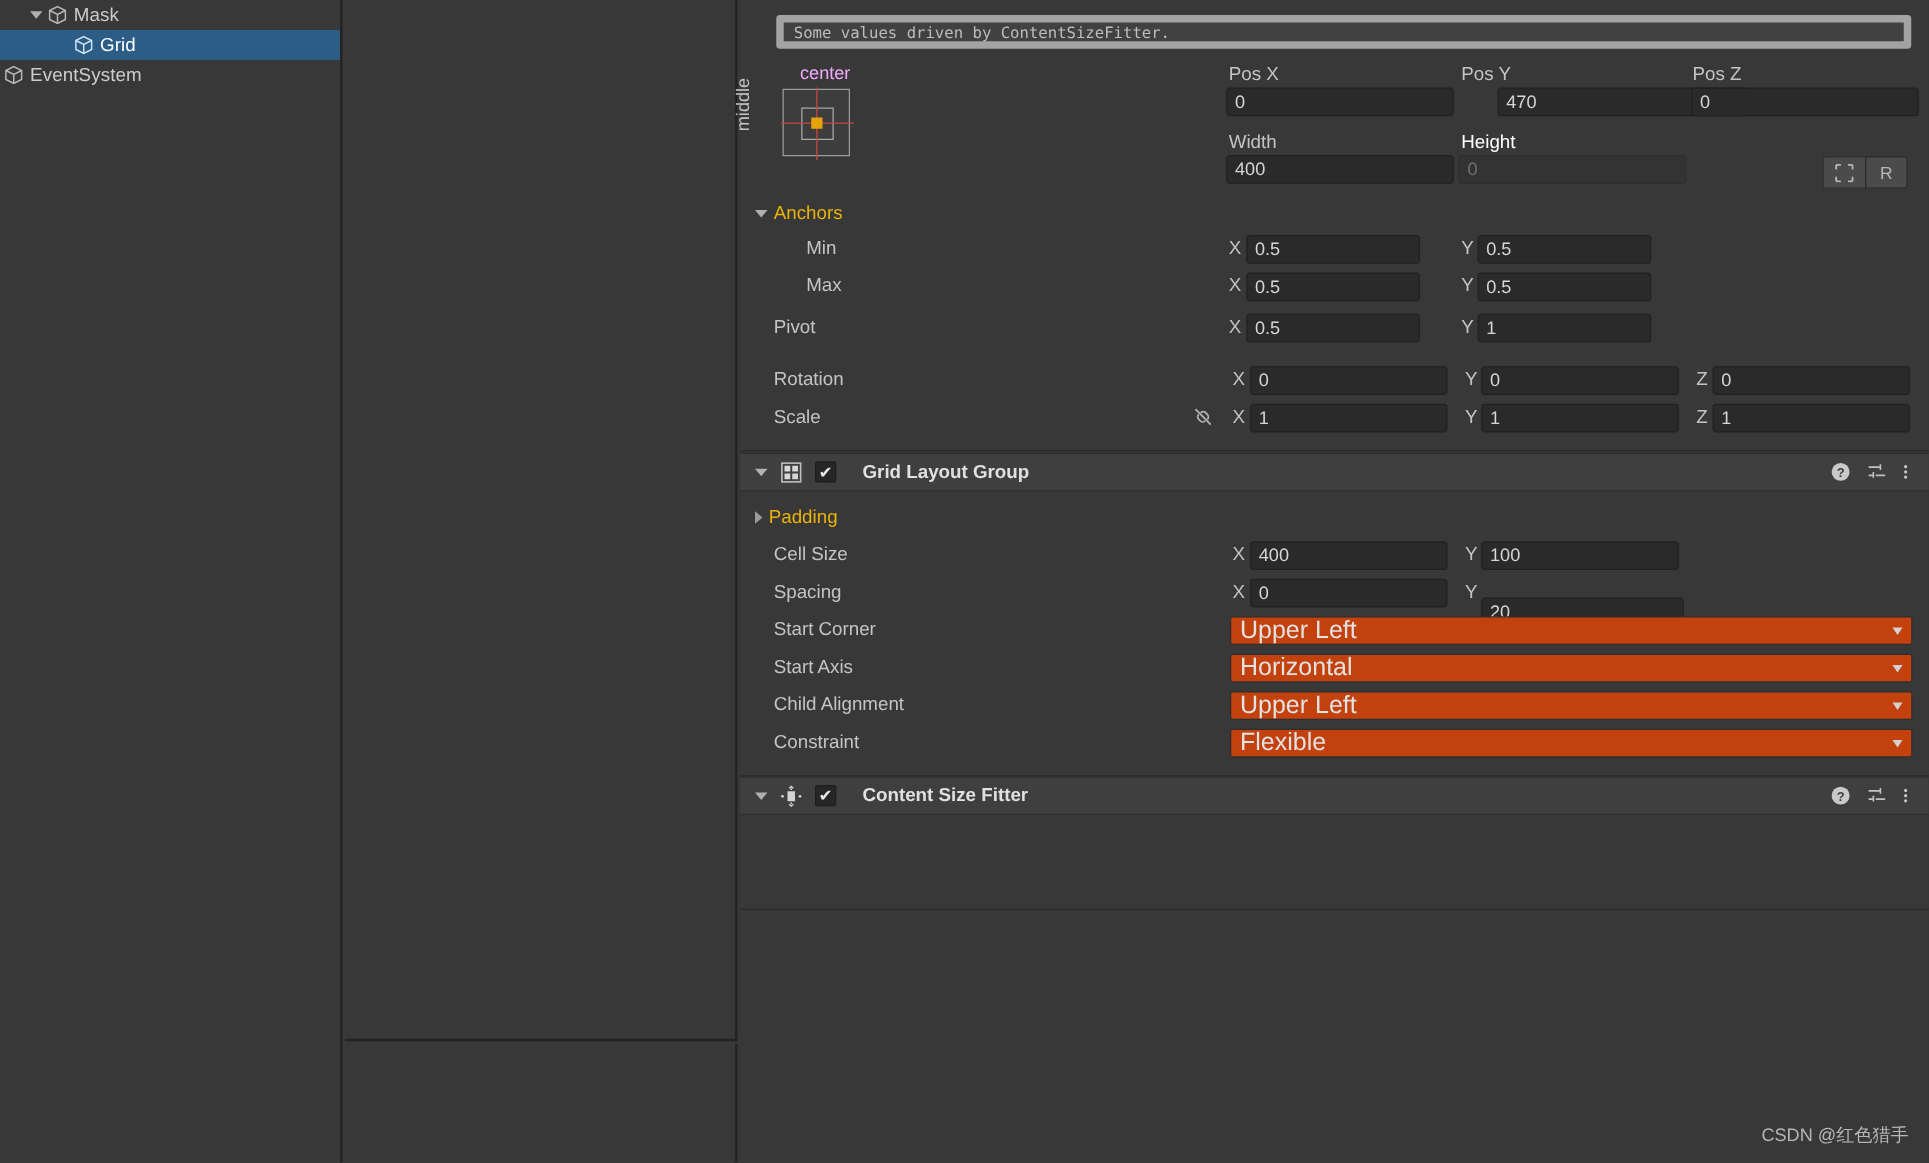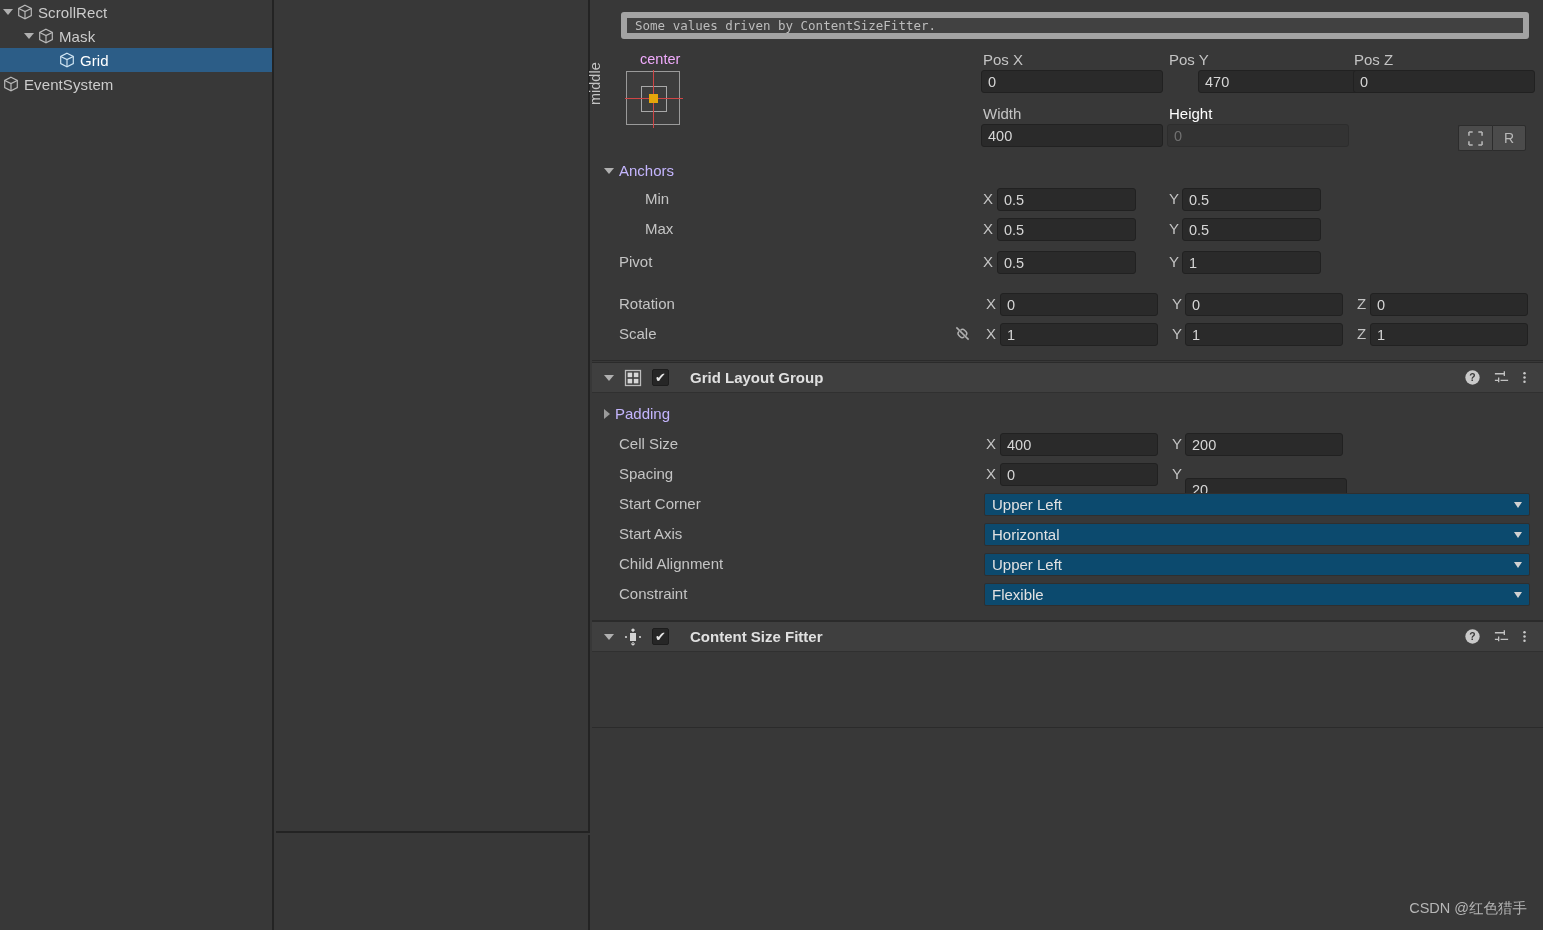--- a/index.html
+++ b/index.html
@@ -109,21 +109,21 @@
   }
   .fld.dim { color: #717171; background: #333333; border-color: #2d2d2d; }
 
   .sq-btn {
     position: absolute; height: 26px; width: 34px;
     background: #4b4b4b; border: 1px solid #2c2c2c;
     display: flex; align-items: center; justify-content: center;
     font-size: 14px; color: #b8b8b8;
   }
 
-  .foldout { position: absolute; font-size: 15px; color: #c4b5fd; display: flex; align-items: center; }
+  .foldout { position: absolute; font-size: 15px; color: #eab308; display: flex; align-items: center; }
   .tri-d { width: 0; height: 0; border-left: 5px solid transparent; border-right: 5px solid transparent;
            border-top: 6px solid #b0b0b0; margin-right: 5px; }
   .tri-r { width: 0; height: 0; border-top: 5px solid transparent; border-bottom: 5px solid transparent;
            border-left: 6px solid #9b9b9b; margin-right: 5px; }
 
   
   .comp-header {
     position: absolute; left: 0; width: 951px; height: 31px;
     background: #3f3f3f; border-top: 1px solid #2b2b2b; border-bottom: 1px solid #303030;
     display: flex; align-items: center;
@@ -139,24 +139,24 @@
   }
   .ch-title { margin-left: 21px; font-size: 15px; font-weight: bold; color: #e0e0e0; }
   .ch-tools { margin-left: auto; display: flex; align-items: center; gap: 12px; margin-right: 16px; }
 
   .comp-body {
     position: absolute; left: 0; width: 951px;
     background: #383838;
   }
 
   .dd {
-    position: absolute; height: 23px; background: #0c4a6e;
+    position: absolute; height: 23px; background: #c2410c;
     border: 1px solid #2f2f2f; border-radius: 2px;
     display: flex; align-items: center; padding-left: 7px;
-    font-size: 15px; color: #e2e2e2;
+    font-size: 20px; color: #e2e2e2;
   }
   .dd .caret {
     position: absolute; right: 7px; width: 0; height: 0;
     border-left: 4.5px solid transparent; border-right: 4.5px solid transparent;
     border-top: 6px solid #d2d2d2;
   }
 
   .divider { position: absolute; left: 0; width: 951px; height: 1px; background: #2b2b2b; }
 
   #add-comp {
@@ -171,28 +171,20 @@
     font-size: 14.5px; color: #b6b6b6; white-space: nowrap;
   }
 </style>
 </head>
 <body>
 
 <div id="root">
 
   <div id="hierarchy">
 
-    <div class="hrow" style="padding-left:0px;">
-      <span class="twisty down"></span>
-      <svg class="cube" viewBox="0 0 20 20">
-        <path d="M10 2.5 L17 6 L17 14 L10 17.5 L3 14 L3 6 Z" fill="none" stroke="#b9b9b9" stroke-width="1.3"></path>
-        <path d="M3 6 L10 9.5 L17 6 M10 9.5 L10 17.5" fill="none" stroke="#b9b9b9" stroke-width="1.3"></path>
-      </svg>
-      <span class="hlabel">ScrollRect</span>
-    </div>
 
     <div class="hrow" style="padding-left:21px;">
       <span class="twisty down"></span>
       <svg class="cube" viewBox="0 0 20 20">
         <path d="M10 2.5 L17 6 L17 14 L10 17.5 L3 14 L3 6 Z" fill="none" stroke="#b9b9b9" stroke-width="1.3"></path>
         <path d="M3 6 L10 9.5 L17 6 M10 9.5 L10 17.5" fill="none" stroke="#b9b9b9" stroke-width="1.3"></path>
       </svg>
       <span class="hlabel">Mask</span>
     </div>
 
@@ -386,21 +378,21 @@
         <span>Padding</span>
       </div>
 
       <span class="lbl" style="left:27px; top:41px;">Cell Size</span>
       <span class="axis" style="left:394px; top:41px;">X</span>
       <div class="fld" style="left:408px; top:39px; width:158px;">
           <span>400</span>
         </div>
       <span class="axis" style="left:580px; top:41px;">Y</span>
       <div class="fld" style="left:593px; top:39px; width:158px;">
-          <span>200</span>
+          <span>100</span>
         </div>
 
       <span class="lbl" style="left:27px; top:71px;">Spacing</span>
       <span class="axis" style="left:394px; top:71px;">X</span>
       <div class="fld" style="left:408px; top:69px; width:158px;">
           <span>0</span>
         </div>
       <span class="axis" style="left:580px; top:71px;">Y</span>
       <div class="fld" style="left:593px; top:84px; width:162px;">
           <span>20</span>

